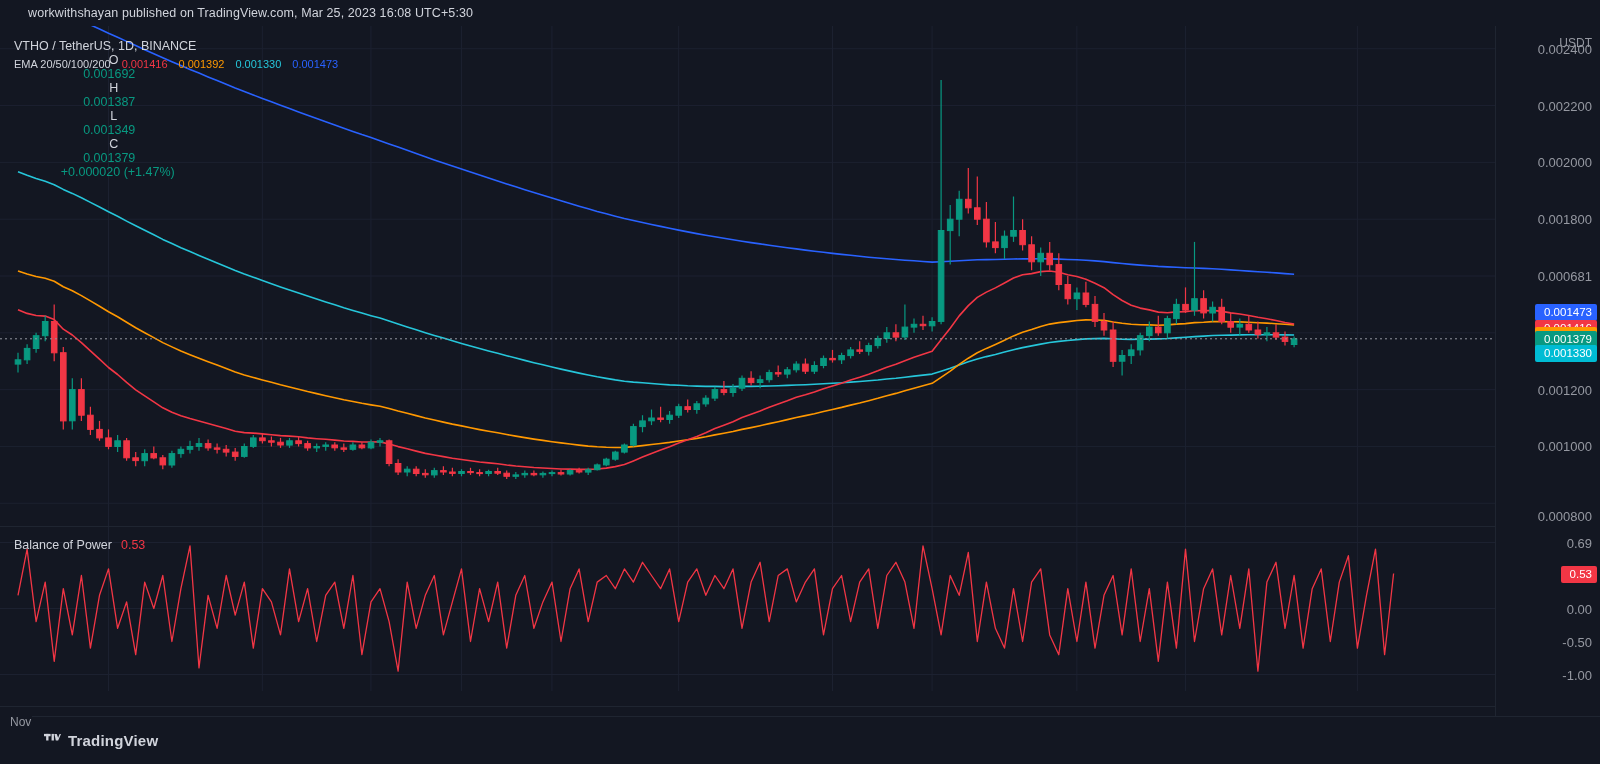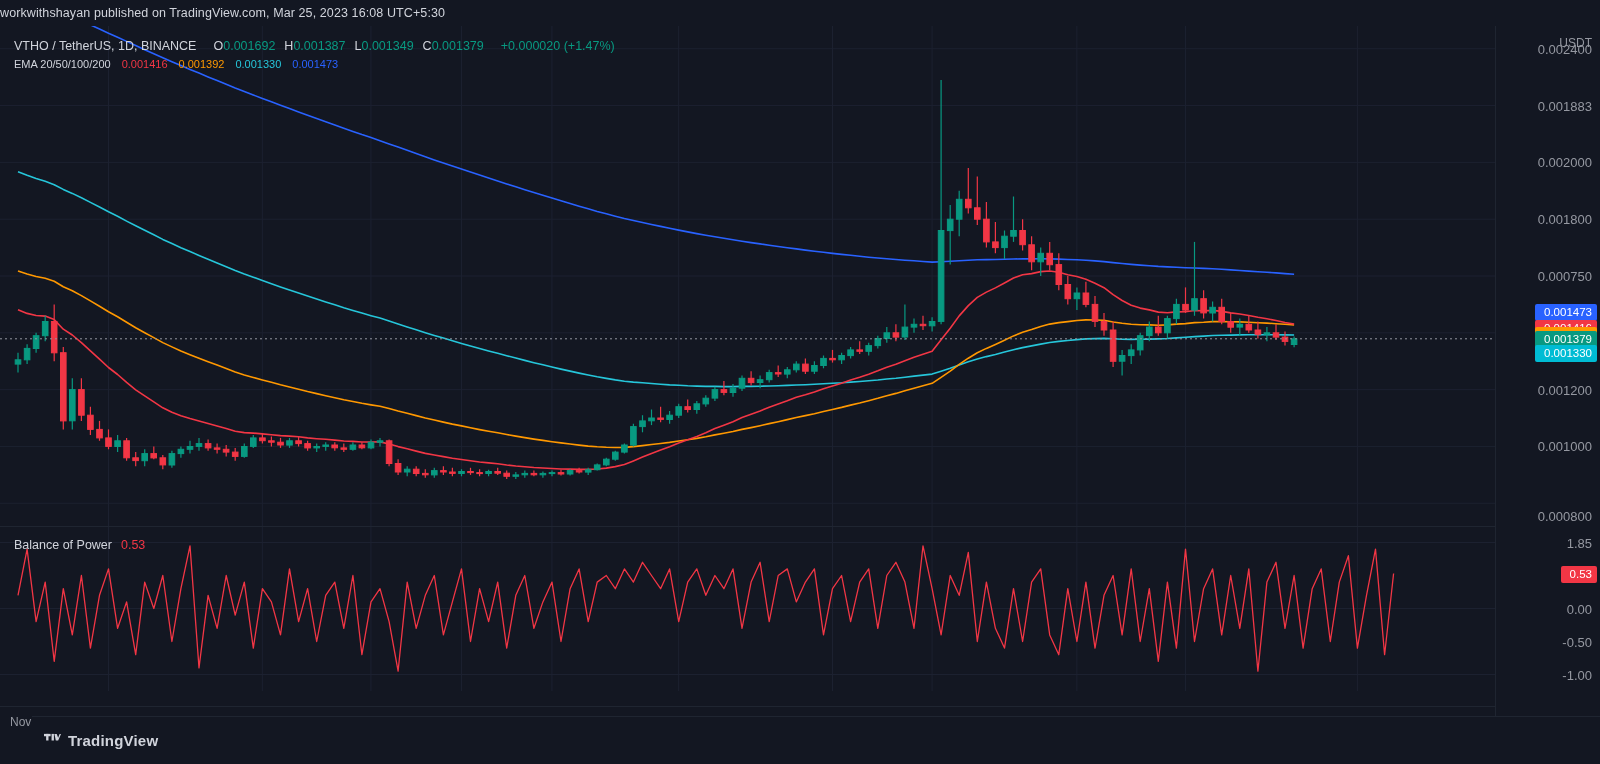--- a/index.html
+++ b/index.html
@@ -8,35 +8,35 @@
     background: #131722;
     font-family: "Liberation Sans", sans-serif;
     overflow: hidden;
   }
   #app { position: relative; width: 1600px; height: 764px; background: #131722; }
 
   
   .publish-bar {
     position: absolute; left: 0; top: 0; width: 1600px; height: 26px;
     background: #131722; display: flex; align-items: center;
-    padding-left: 0;
+    padding-left: 28px;
   }
   .publish-bar .txt { color: #d1d4dc; font-size: 12.5px; letter-spacing: 0.1px; }
 
   
   .chart-frame {
     position: absolute; left: 0; top: 26px; width: 1600px; height: 690px;
     background: #131722;
   }
   .sep-line { position: absolute; left: 0; top: 500px; width: 1495px; height: 1px; background: #1f2531; }
 
   
   .legend {
     position: absolute; left: 14px; display: flex; align-items: center;
-    font-size: 12.5px; white-space: nowrap; gap: 0px;
+    font-size: 12.5px; white-space: nowrap; gap: 0px; flex-direction: column;
   }
   .legend .sym { color: #d1d4dc; margin-right: 8px; }
   .legend .ohlc-k { color: #d1d4dc; margin-left: 9px; }
   .legend .ohlc-v { color: #089981; }
   .legend .chg { color: #089981; margin-left: 17px; }
   .legend-ema { position: absolute; left: 14px; font-size: 11px; display: flex; gap: 11px; }
   .legend-ema .lbl { color: #d1d4dc; }
   .legend-bop { position: absolute; left: 14px; font-size: 12.5px; display: flex; gap: 9px; }
   .legend-bop .lbl { color: #d1d4dc; }
 
@@ -446,38 +446,38 @@
           <div class="time-tick" style="left: 1185.45px;">13</div>
           <div class="time-tick" style="left: 1357.4px;">Apr</div>
         </div>
     </div>
   </div>
 
   <div class="price-axis">
     <div class="axis-unit">USDT</div>
     <div id="axis-ticks">
         <div class="axis-tick" style="top: 15.7273px;">0.002400</div>
-        <div class="axis-tick" style="top: 72.5455px;">0.001883</div>
+        <div class="axis-tick" style="top: 72.5455px;">0.002200</div>
         <div class="axis-tick" style="top: 129.364px;">0.002000</div>
         <div class="axis-tick" style="top: 186.182px;">0.001800</div>
-        <div class="axis-tick" style="top: 243px;">0.000750</div>
+        <div class="axis-tick" style="top: 243px;">0.000681</div>
         <div class="axis-tick" style="top: 299.818px;">0.001400</div>
         <div class="axis-tick" style="top: 356.636px;">0.001200</div>
         <div class="axis-tick" style="top: 413.455px;">0.001000</div>
         <div class="axis-tick" style="top: 483px;">0.000800</div>
       </div>
     <div id="axis-tags">
         <div class="axis-tag" style="background: rgb(41, 98, 255); top: 278.08px;">0.001473</div>
         <div class="axis-tag" style="background: rgb(242, 54, 69); top: 294.273px;">0.001416</div>
         <div class="axis-tag" style="background: rgb(255, 152, 0); top: 301.091px;">0.001392</div>
         <div class="axis-tag" style="background: rgb(8, 153, 129); top: 304.784px;">0.001379</div>
         <div class="axis-tag" style="background: rgb(0, 188, 212); top: 318.705px;">0.001330</div>
       </div>
     <div id="bop-axis-ticks">
-        <div class="axis-tick" style="top: 509.5px;">1.85</div>
+        <div class="axis-tick" style="top: 509.5px;">0.69</div>
         <div class="axis-tick" style="top: 575.5px;">0.00</div>
         <div class="axis-tick" style="top: 608.5px;">-0.50</div>
         <div class="axis-tick" style="top: 641.5px;">-1.00</div>
       </div>
     <div id="bop-axis-tag">
         <div class="axis-tag" style="background: rgb(242, 54, 69); min-width: 36px; top: 539.52px;">0.53</div>
       </div>
   </div>
 
   <div class="bottom-bar">

